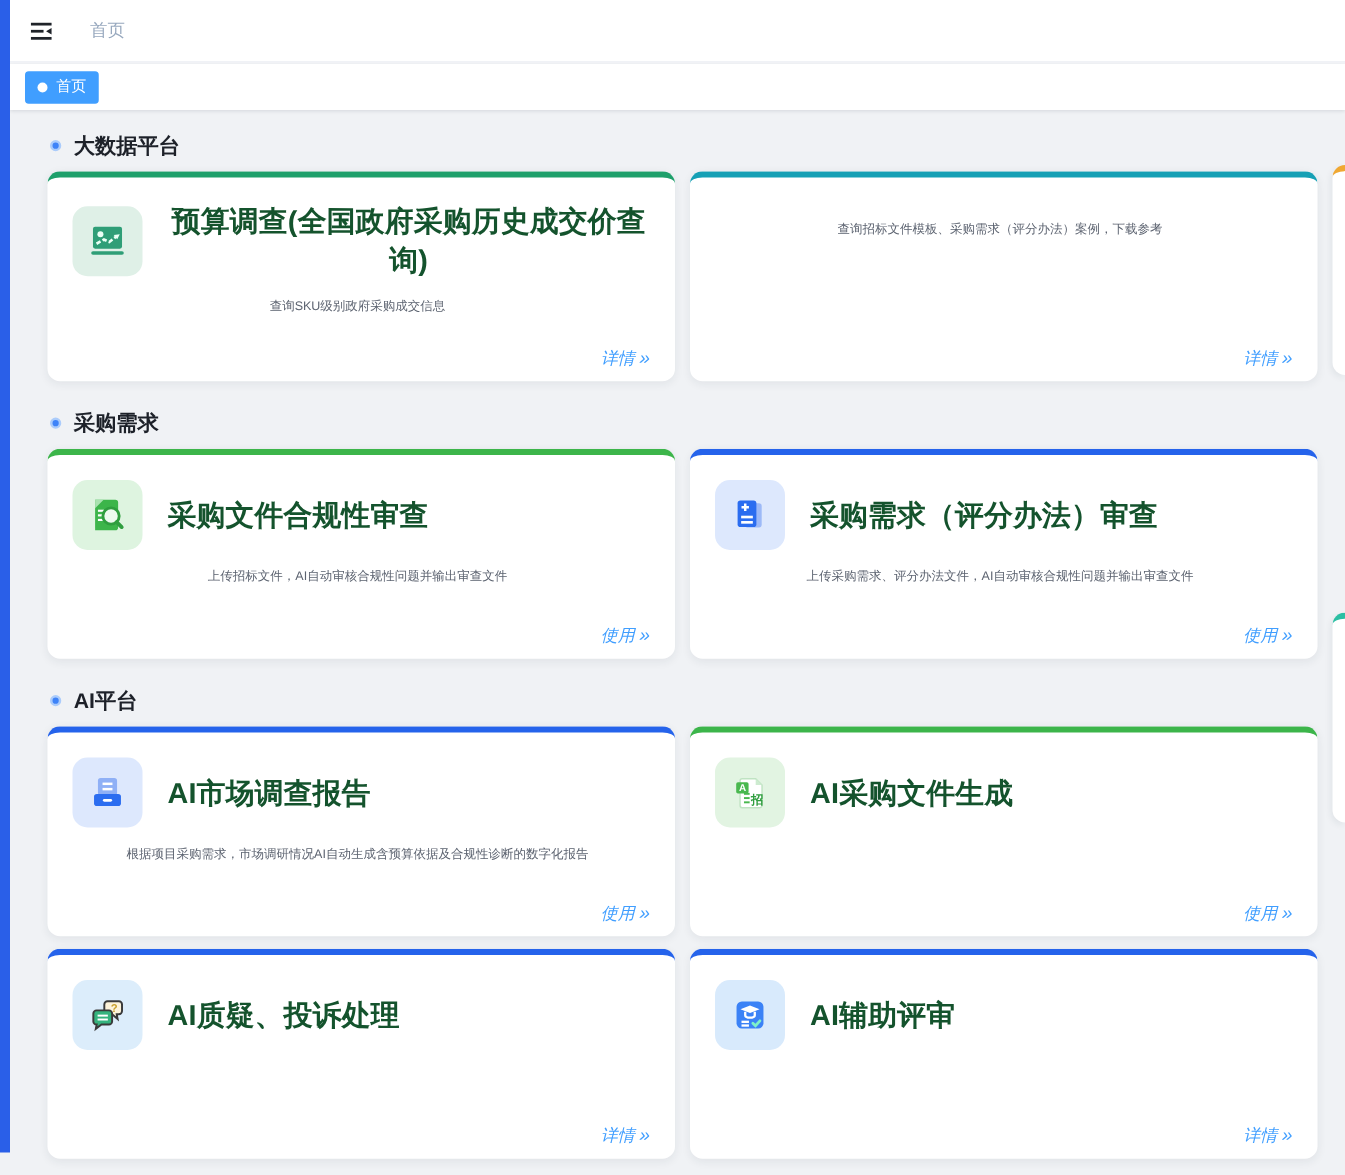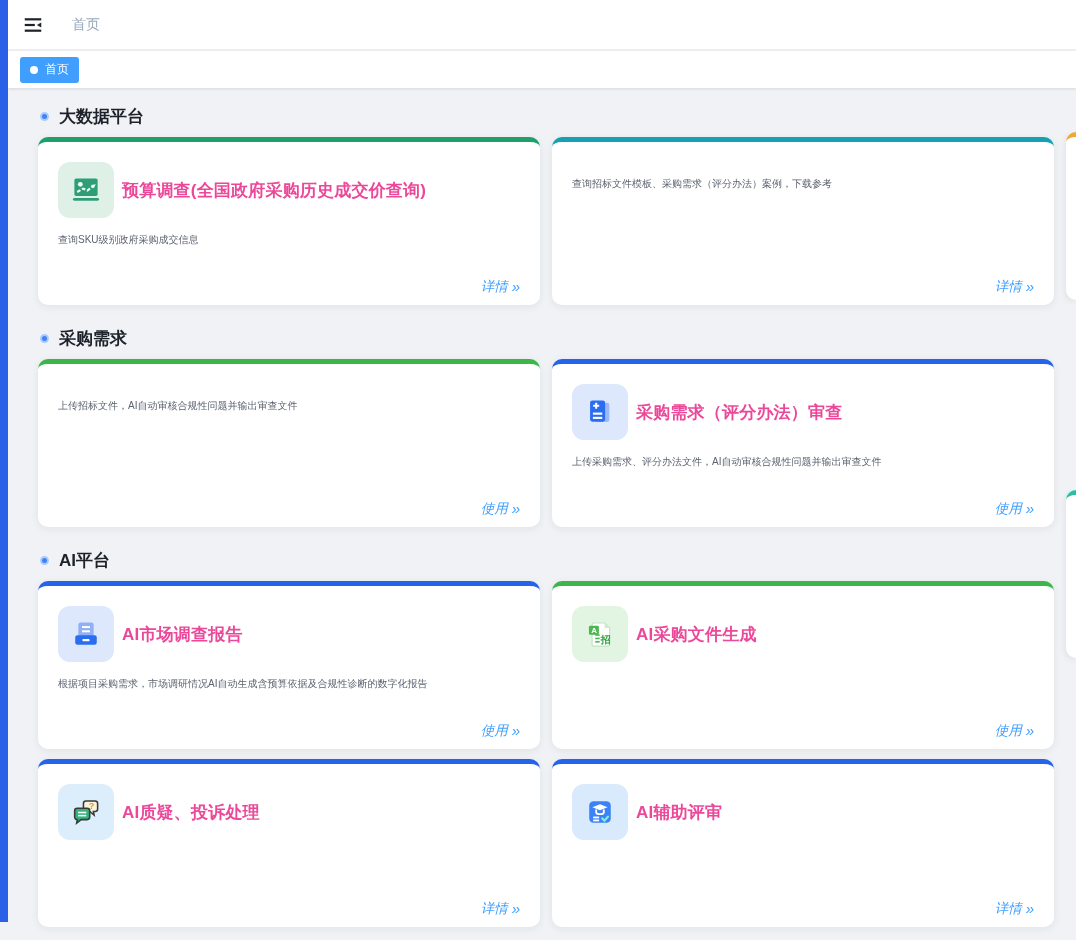--- a/index.html
+++ b/index.html
@@ -22,30 +22,30 @@
 
   
   .tagbar { position:absolute; left:8px; right:0; top:51px; height:37px; background:#fff;
             box-shadow:0 1px 3px rgba(0,21,41,.12); display:flex; align-items:center; padding-left:12px; z-index:3; }
   .tag { display:inline-flex; align-items:center; height:26px; padding:0 10px; border-radius:3px;
          background:var(--accent-blue,#409eff); color:#fff; font-size:12px; cursor:pointer; }
   .tag-dot { width:8px; height:8px; border-radius:50%; background:#fff; margin-right:7px; }
 
   
   .content { position:absolute; left:8px; top:89px; right:0; bottom:0; padding:16px 22px 0 30px; overflow:hidden; }
-  .section { margin-bottom:22px; }
+  .section { margin-bottom:22px;text-align:center; }
   .section-title { display:flex; align-items:center; margin:0 0 9px 2px; font-size:17px; font-weight:bold; color:#1d2129; }
   .section-dot { width:9px; height:9px; border-radius:50%; background:#3e83f8; border:2px solid #abccfb; margin-right:10px; flex:none; }
   .cards { display:grid; grid-template-columns:1fr 1fr; column-gap:12px; row-gap:10px; }
   .card { position:relative; background:#fff; height:168px; border-radius:10px;
           border-top:5px solid var(--accent); box-shadow:0 2px 8px rgba(31,45,61,.07);
           padding:20px 20px 0 20px; }
   .card-head { display:flex; align-items:center; }
   .card-icon { width:56px; height:56px; border-radius:12px; display:flex; align-items:center; justify-content:center; flex:none; }
-  .card-title { margin-left:8px; font-size:17px; font-weight:bold; color:#ec4899; letter-spacing:.2px; }
+  .card-title { margin-left:20px; font-size:23px; font-weight:bold; color:#14532d; letter-spacing:.2px; }
   .card-desc { margin-top:14px; font-size:10px; color:#5c6370; line-height:1.55; padding-right:6px; }
   .card-link { position:absolute; right:20px; bottom:9px; display:flex; align-items:center; gap:4px;
                color:var(--accent-blue,#409eff); font-size:13.5px; cursor:pointer;font-style:italic; }
   .card-link .arrow { font-size:15px; line-height:1; transform:translateY(-1px); }
 
   
   .sliver { position:absolute; right:0; width:10px; height:168px; background:#fff;
             border-top:5px solid var(--accent); border-radius:10px 0 0 10px;
             box-shadow:-1px 2px 6px rgba(31,45,61,.08); z-index:2; }
 </style>
@@ -110,20 +110,34 @@
           </article>
         </div>
       </section>
       <section class="section">
         <div class="section-title">
           <span class="section-dot"></span>
           <span>采购需求</span>
         </div>
         <div class="cards">
           <article class="card" style="--accent: #3cb54a;">
+            <div class="card-head">
+              <div class="card-icon" style="background: rgb(222, 244, 224);">
+                <svg viewBox="0 0 24 24" width="34" height="34">
+  <path d="M5 3.4 h11.4 a1.6 1.6 0 0 1 1.6 1.6 v14 a1.6 1.6 0 0 1-1.6 1.6 H5z" fill="#3cb54a"></path>
+  <path d="M5 3.4 v4.8 L9.8 3.4z" fill="#a9e2b0"></path>
+  <rect x="6.6" y="9" width="3.4" height="1.2" fill="#fff"></rect>
+  <rect x="6.6" y="11.6" width="3" height="1.2" fill="#fff"></rect>
+  <rect x="6.6" y="14.2" width="3.4" height="1.2" fill="#fff"></rect>
+  <circle cx="14" cy="12.6" r="4.6" fill="#ecfaee" stroke="#2f9e3f" stroke-width="1.6"></circle>
+  <line x1="17.2" y1="16" x2="20" y2="18.8" stroke="#2f9e3f" stroke-width="2.2" stroke-linecap="round"></line>
+                </svg>
+              </div>
+              <h3 class="card-title">采购文件合规性审查</h3>
+            </div>
             <p class="card-desc">上传招标文件，AI自动审核合规性问题并输出审查文件</p>
             <div class="card-link">
               <span>使用</span>
               <span class="arrow">»</span>
             </div>
           </article>
           <article class="card" style="--accent: #2563eb;">
             <div class="card-head">
               <div class="card-icon" style="background: rgb(221, 232, 253);">
                 <svg viewBox="0 0 24 24" width="34" height="34">

